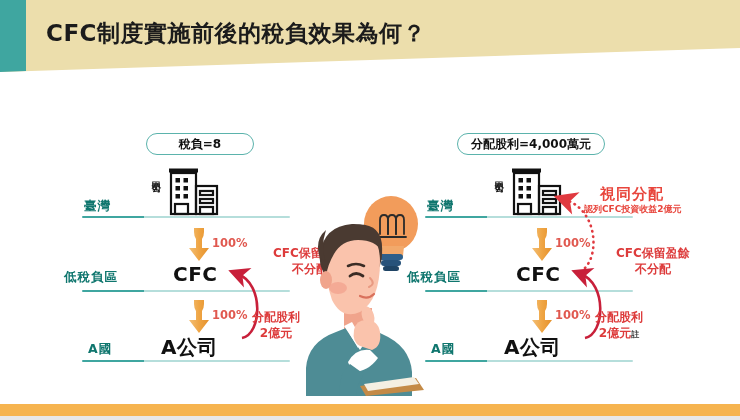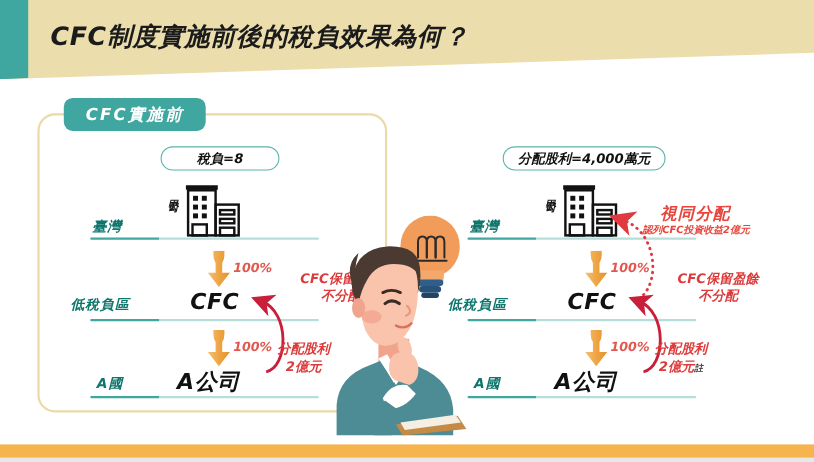--- a/index.html
+++ b/index.html
@@ -7,21 +7,20 @@
     width: 740px; height: 420px;
     overflow: hidden;
     background: #ffffff;
     font-family: "DejaVu Sans", "Liberation Sans", sans-serif;
   }
   #stage {
     position: relative;
     width: 740px; height: 420px;
     background: #ffffff;
     overflow: hidden;
-    font-style: italic;
   }
 
   
   .hdr-band {
     position: absolute; left: 0; top: 0;
     width: 740px; height: 72px;
     background: #ecdeac;
     clip-path: polygon(0 0, 740px 0, 740px 48px, 0 72px);
   }
   .hdr-tab {
@@ -170,23 +169,20 @@
 </style>
 </head>
 <body>
 
 <div id="stage">
 
   <div class="hdr-band"></div>
   <div class="hdr-tab"></div>
   <div class="hdr-title">CFC制度實施前後的稅負效果為何？</div>
 
-  <div class="panel" id="panel-before">
-    <div class="panel-title">CFC實施前</div>
-  </div>
 
   <div class="tax-pill" style="left:146px; top:133px; width:108px;">稅負=8</div>
 
   <div class="jur-label" style="left:84px; top:198px;">臺灣</div>
   <div class="divider" style="left:82px; top:216px; width:208px;"></div>
   <div class="vert-label" style="left:152px; top:174px;">甲公司</div>
   <div class="bldg" style="left:168px; top:168px;">
     <svg width="52" height="48" viewBox="0 0 52 48">
       <g fill="none" stroke="#111" stroke-width="2.2">
         <rect x="3" y="5" width="25" height="41"></rect>

